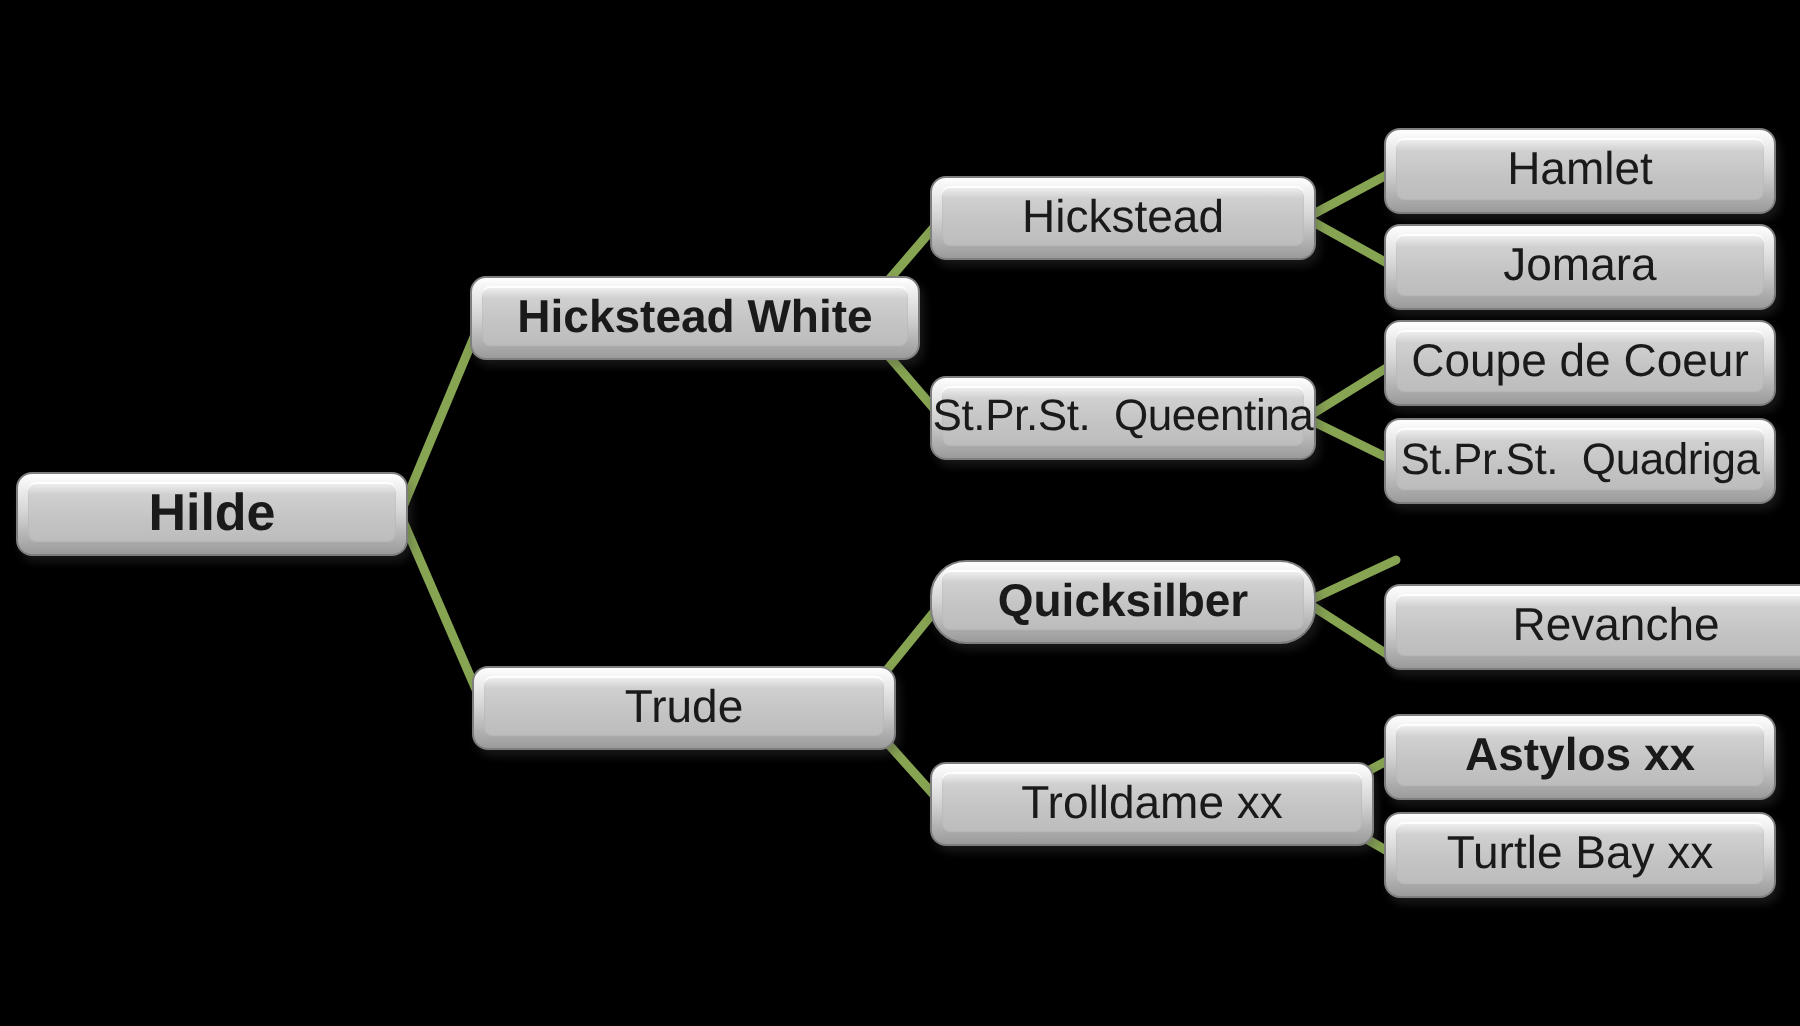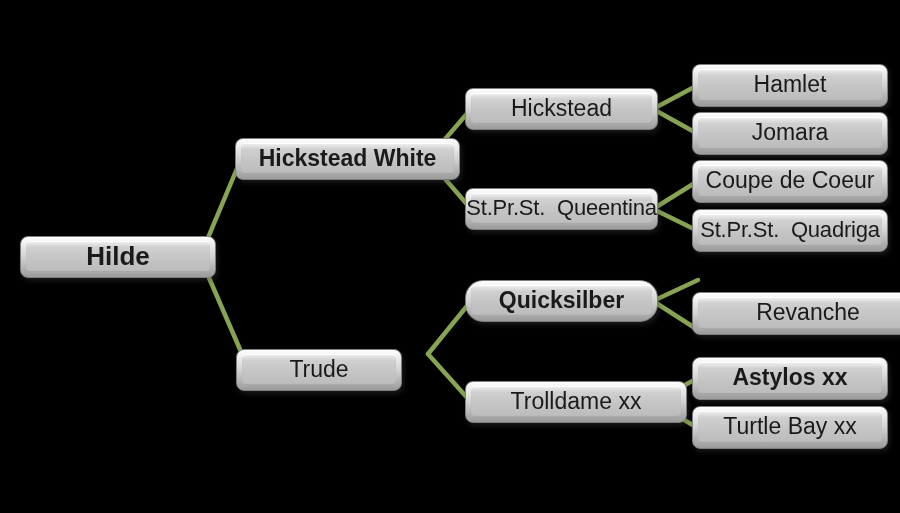--- a/index.html
+++ b/index.html
@@ -46,25 +46,25 @@
     color: #1a1a1a;
     font-size: 23px;
     line-height: 1;
     white-space: pre;
     padding-bottom: 2px;
   }
   .bold .label { font-weight: bold; }
   .small .label { font-size: 22px; letter-spacing: -0.2px; }
 
   
-  .n-hilde      { left: 20px;   top: 236px; width: 196px; height: 42px; }
+  .n-hilde      { left: 8px;   top: 236px; width: 196px; height: 42px; }
   .n-hilde .label { font-size: 26px; }
   
   .n-hw         { left: 235px; top: 138px; width: 225px; height: 42px; }
-  .n-trude      { left: 236px; top: 333px; width: 166px; height: 42px; margin-top: 16px; }
+  .n-trude      { left: 236px; top: 333px; width: 212px; height: 42px; }
   
   .n-hickstead  { left: 465px; top: 88px;  width: 193px; height: 42px; }
   .n-queentina  { left: 465px; top: 188px; width: 193px; height: 42px; }
   .n-quicksilber{ left: 465px; top: 280px; width: 193px; height: 42px; border-radius: 18px; }
   .n-trolldame  { left: 465px; top: 381px; width: 222px; height: 42px; }
   
   .n-hamlet     { left: 692px; top: 64px;  width: 196px; height: 43px; }
   .n-jomara     { left: 692px; top: 112px; width: 196px; height: 43px; }
   .n-coupe      { left: 692px; top: 160px; width: 196px; height: 43px; }
   .n-quadriga   { left: 692px; top: 209px; width: 196px; height: 43px; }

